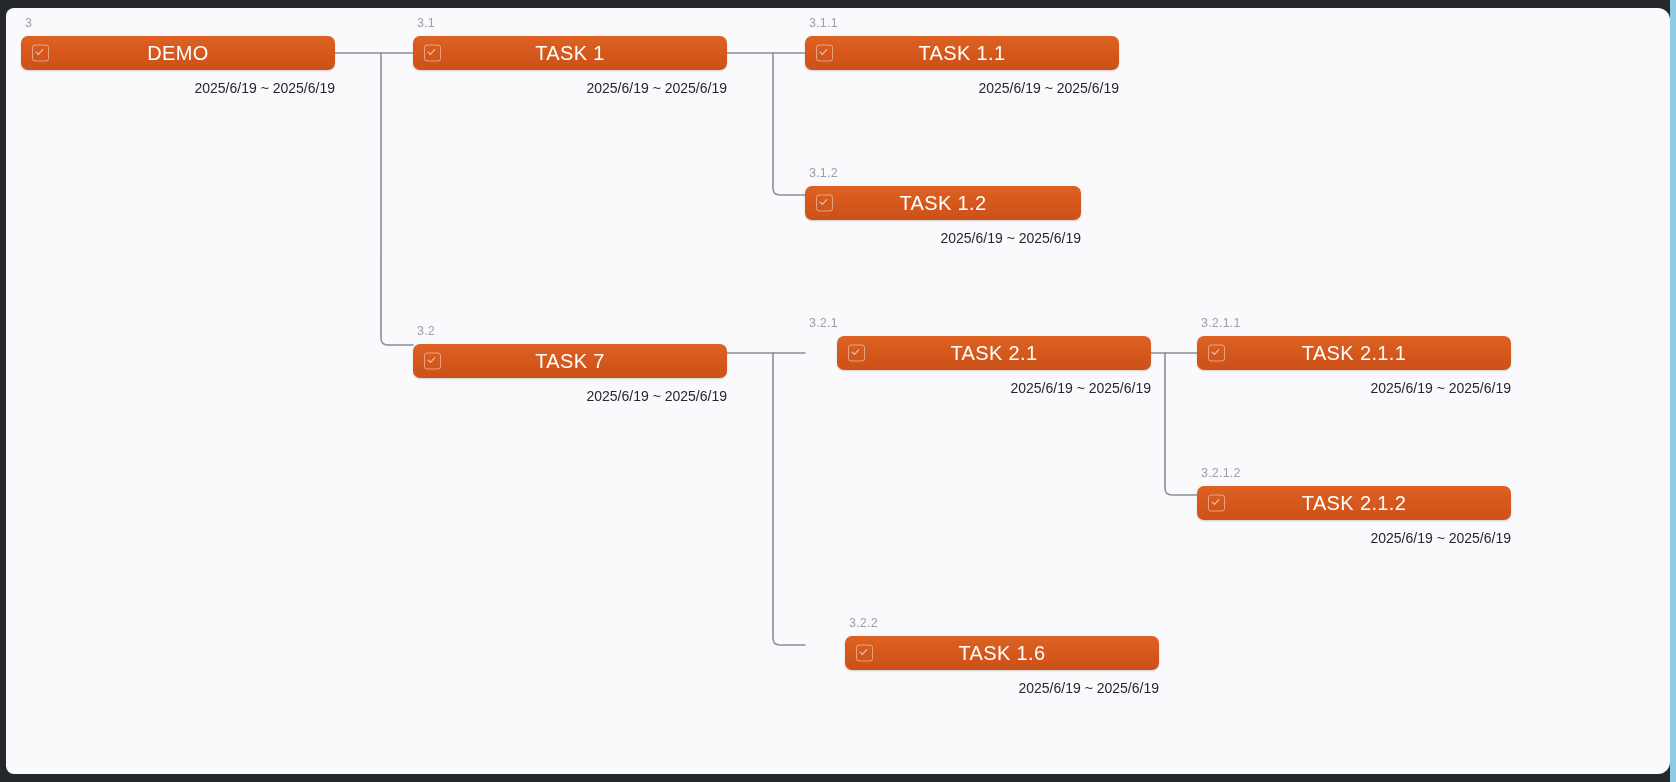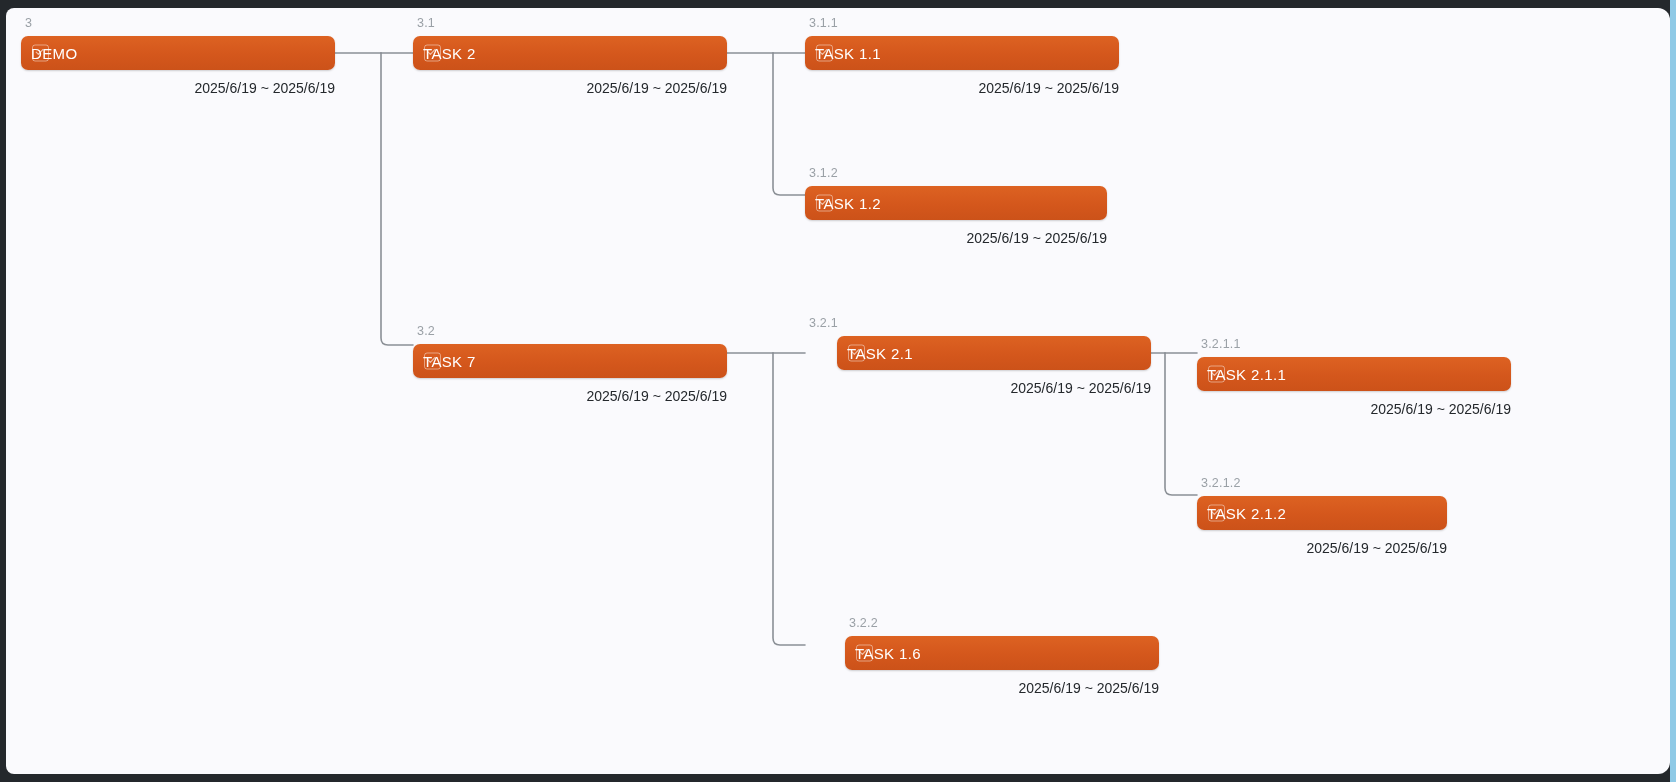--- a/index.html
+++ b/index.html
@@ -96,23 +96,23 @@
     width: 15px;
     height: 15px;
     border: 1px solid rgba(255,255,255,0.45);
     border-radius: 3px;
     display: block;
   }
   .node-check svg { display: block; }
 
   .node-title {
     flex: 1;
-    text-align: left;
+    text-align: center;
     color: #ffffff;
-    font-size: 15px;
+    font-size: 20px;
     letter-spacing: 0.35px;
     white-space: nowrap;
     overflow: hidden;
   }
 
   .node-dates {
     position: absolute;
     top: 44px;
     left: 0;
     width: 100%;
@@ -169,39 +169,39 @@
       </div>
 
       <div class="node" style="left:407px; top:28px; width:314px;">
         <div class="node-code">3.1</div>
         <div class="node-bar">
           <span class="node-check">
             <svg width="13" height="13" viewBox="0 0 13 13">
                 <path d="M3.2 6.6 L5.4 8.9 L9.8 4.2" stroke="rgba(255,255,255,0.62)" stroke-width="1.2" fill="none" stroke-linecap="round" stroke-linejoin="round"></path>
               </svg>
           </span>
-          <span class="node-title">TASK 2</span>
+          <span class="node-title">TASK 1</span>
         </div>
         <div class="node-dates">2025/6/19 ~ 2025/6/19</div>
       </div>
 
       <div class="node" style="left:799px; top:28px; width:314px;border-radius:12px;">
         <div class="node-code">3.1.1</div>
         <div class="node-bar">
           <span class="node-check">
             <svg width="13" height="13" viewBox="0 0 13 13">
                 <path d="M3.2 6.6 L5.4 8.9 L9.8 4.2" stroke="rgba(255,255,255,0.62)" stroke-width="1.2" fill="none" stroke-linecap="round" stroke-linejoin="round"></path>
               </svg>
           </span>
           <span class="node-title">TASK 1.1</span>
         </div>
         <div class="node-dates">2025/6/19 ~ 2025/6/19</div>
       </div>
 
-      <div class="node" style="left:799px; top:178px; width:302px;">
+      <div class="node" style="left:799px; top:178px; width:276px;">
         <div class="node-code">3.1.2</div>
         <div class="node-bar">
           <span class="node-check">
             <svg width="13" height="13" viewBox="0 0 13 13">
                 <path d="M3.2 6.6 L5.4 8.9 L9.8 4.2" stroke="rgba(255,255,255,0.62)" stroke-width="1.2" fill="none" stroke-linecap="round" stroke-linejoin="round"></path>
               </svg>
           </span>
           <span class="node-title">TASK 1.2</span>
         </div>
         <div class="node-dates">2025/6/19 ~ 2025/6/19</div>
@@ -226,34 +226,34 @@
           <span class="node-check">
             <svg width="13" height="13" viewBox="0 0 13 13">
                 <path d="M3.2 6.6 L5.4 8.9 L9.8 4.2" stroke="rgba(255,255,255,0.62)" stroke-width="1.2" fill="none" stroke-linecap="round" stroke-linejoin="round"></path>
               </svg>
           </span>
           <span class="node-title">TASK 2.1</span>
         </div>
         <div class="node-dates">2025/6/19 ~ 2025/6/19</div>
       </div>
 
-      <div class="node" style="left:1191px; top:328px; width:314px;margin-top:21px;">
+      <div class="node" style="left:1191px; top:328px; width:314px;">
         <div class="node-code">3.2.1.1</div>
         <div class="node-bar">
           <span class="node-check">
             <svg width="13" height="13" viewBox="0 0 13 13">
                 <path d="M3.2 6.6 L5.4 8.9 L9.8 4.2" stroke="rgba(255,255,255,0.62)" stroke-width="1.2" fill="none" stroke-linecap="round" stroke-linejoin="round"></path>
               </svg>
           </span>
           <span class="node-title">TASK 2.1.1</span>
         </div>
         <div class="node-dates">2025/6/19 ~ 2025/6/19</div>
       </div>
 
-      <div class="node" style="left:1191px; top:488px; width:250px;">
+      <div class="node" style="left:1191px; top:478px; width:314px;">
         <div class="node-code">3.2.1.2</div>
         <div class="node-bar">
           <span class="node-check">
             <svg width="13" height="13" viewBox="0 0 13 13">
                 <path d="M3.2 6.6 L5.4 8.9 L9.8 4.2" stroke="rgba(255,255,255,0.62)" stroke-width="1.2" fill="none" stroke-linecap="round" stroke-linejoin="round"></path>
               </svg>
           </span>
           <span class="node-title">TASK 2.1.2</span>
         </div>
         <div class="node-dates">2025/6/19 ~ 2025/6/19</div>

